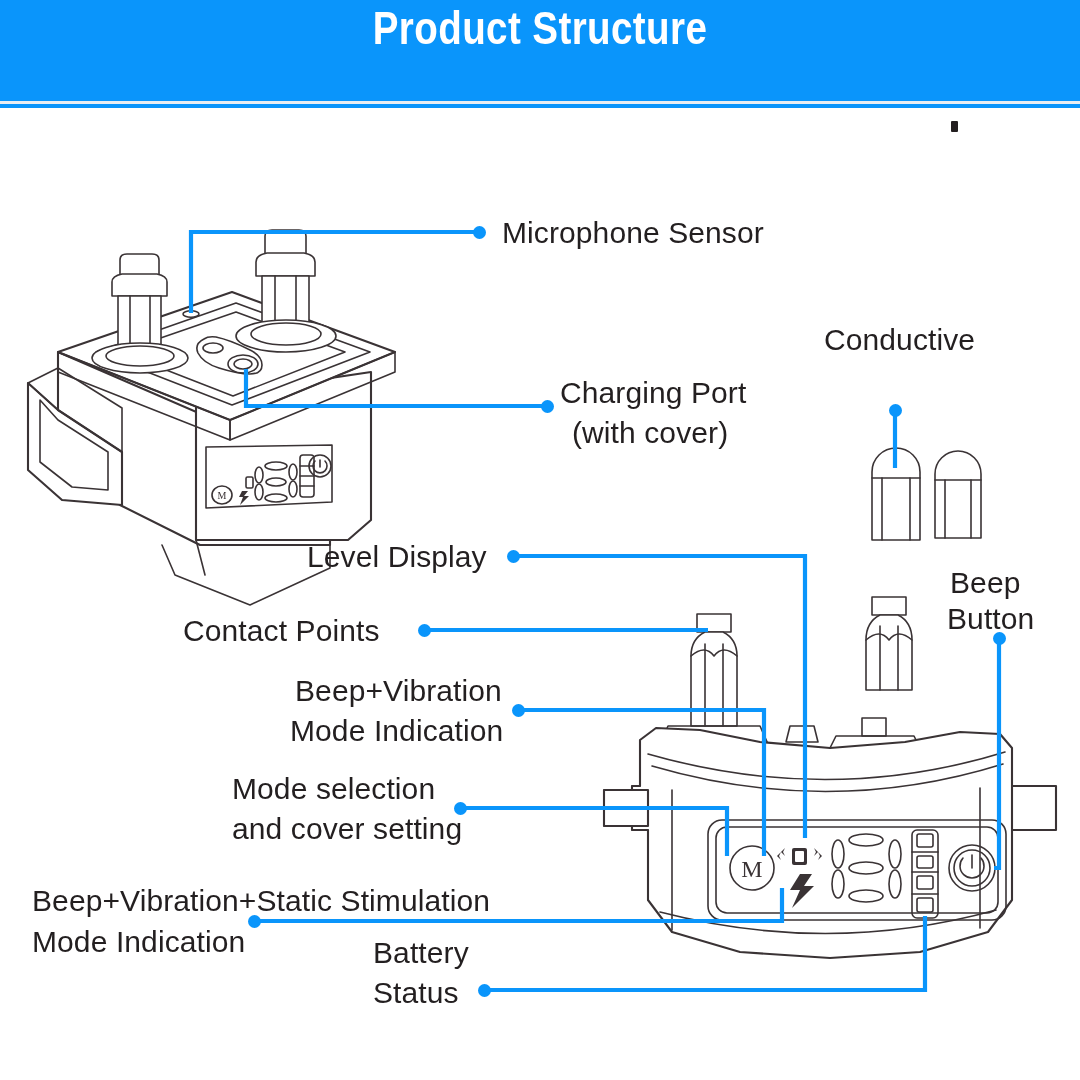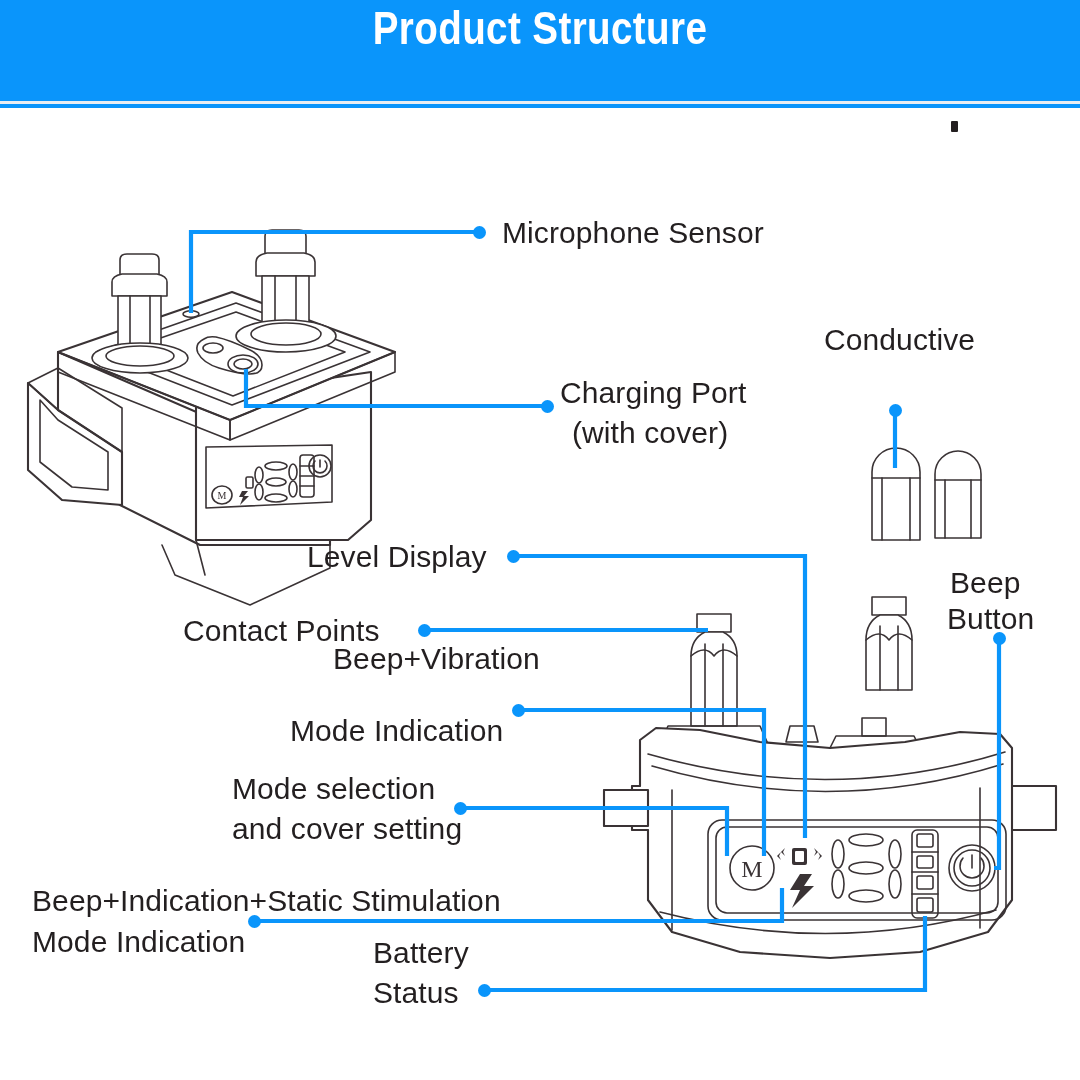--- a/index.html
+++ b/index.html
@@ -297,25 +297,25 @@
 
   <div class="lbl" style="left:824px;top:319px;">Conductive</div>
 
   <div class="lbl" style="left:950px;top:562px;">Beep</div>
   <div class="lbl" style="left:947px;top:598px;">Button</div>
 
   <div class="lbl" style="left:307px;top:536px;">Level Display</div>
 
   <div class="lbl" style="left:183px;top:610px;">Contact Points</div>
 
-  <div class="lbl" style="left:295px;top:638px;margin-left:38px;">Beep+Vibration</div>
+  <div class="lbl" style="left:295px;top:670px;">Beep+Vibration</div>
   <div class="lbl" style="left:290px;top:710px;">Mode Indication</div>
 
   <div class="lbl" style="left:232px;top:768px;">Mode selection</div>
   <div class="lbl" style="left:232px;top:808px;">and cover setting</div>
 
-  <div class="lbl" style="left:32px;top:880px;">Beep+Indication+Static Stimulation</div>
+  <div class="lbl" style="left:32px;top:880px;">Beep+Vibration+Static Stimulation</div>
   <div class="lbl" style="left:32px;top:921px;">Mode Indication</div>
 
   <div class="lbl" style="left:373px;top:932px;">Battery</div>
   <div class="lbl" style="left:373px;top:972px;">Status</div>
 
 </div>
 
 </body></html>

